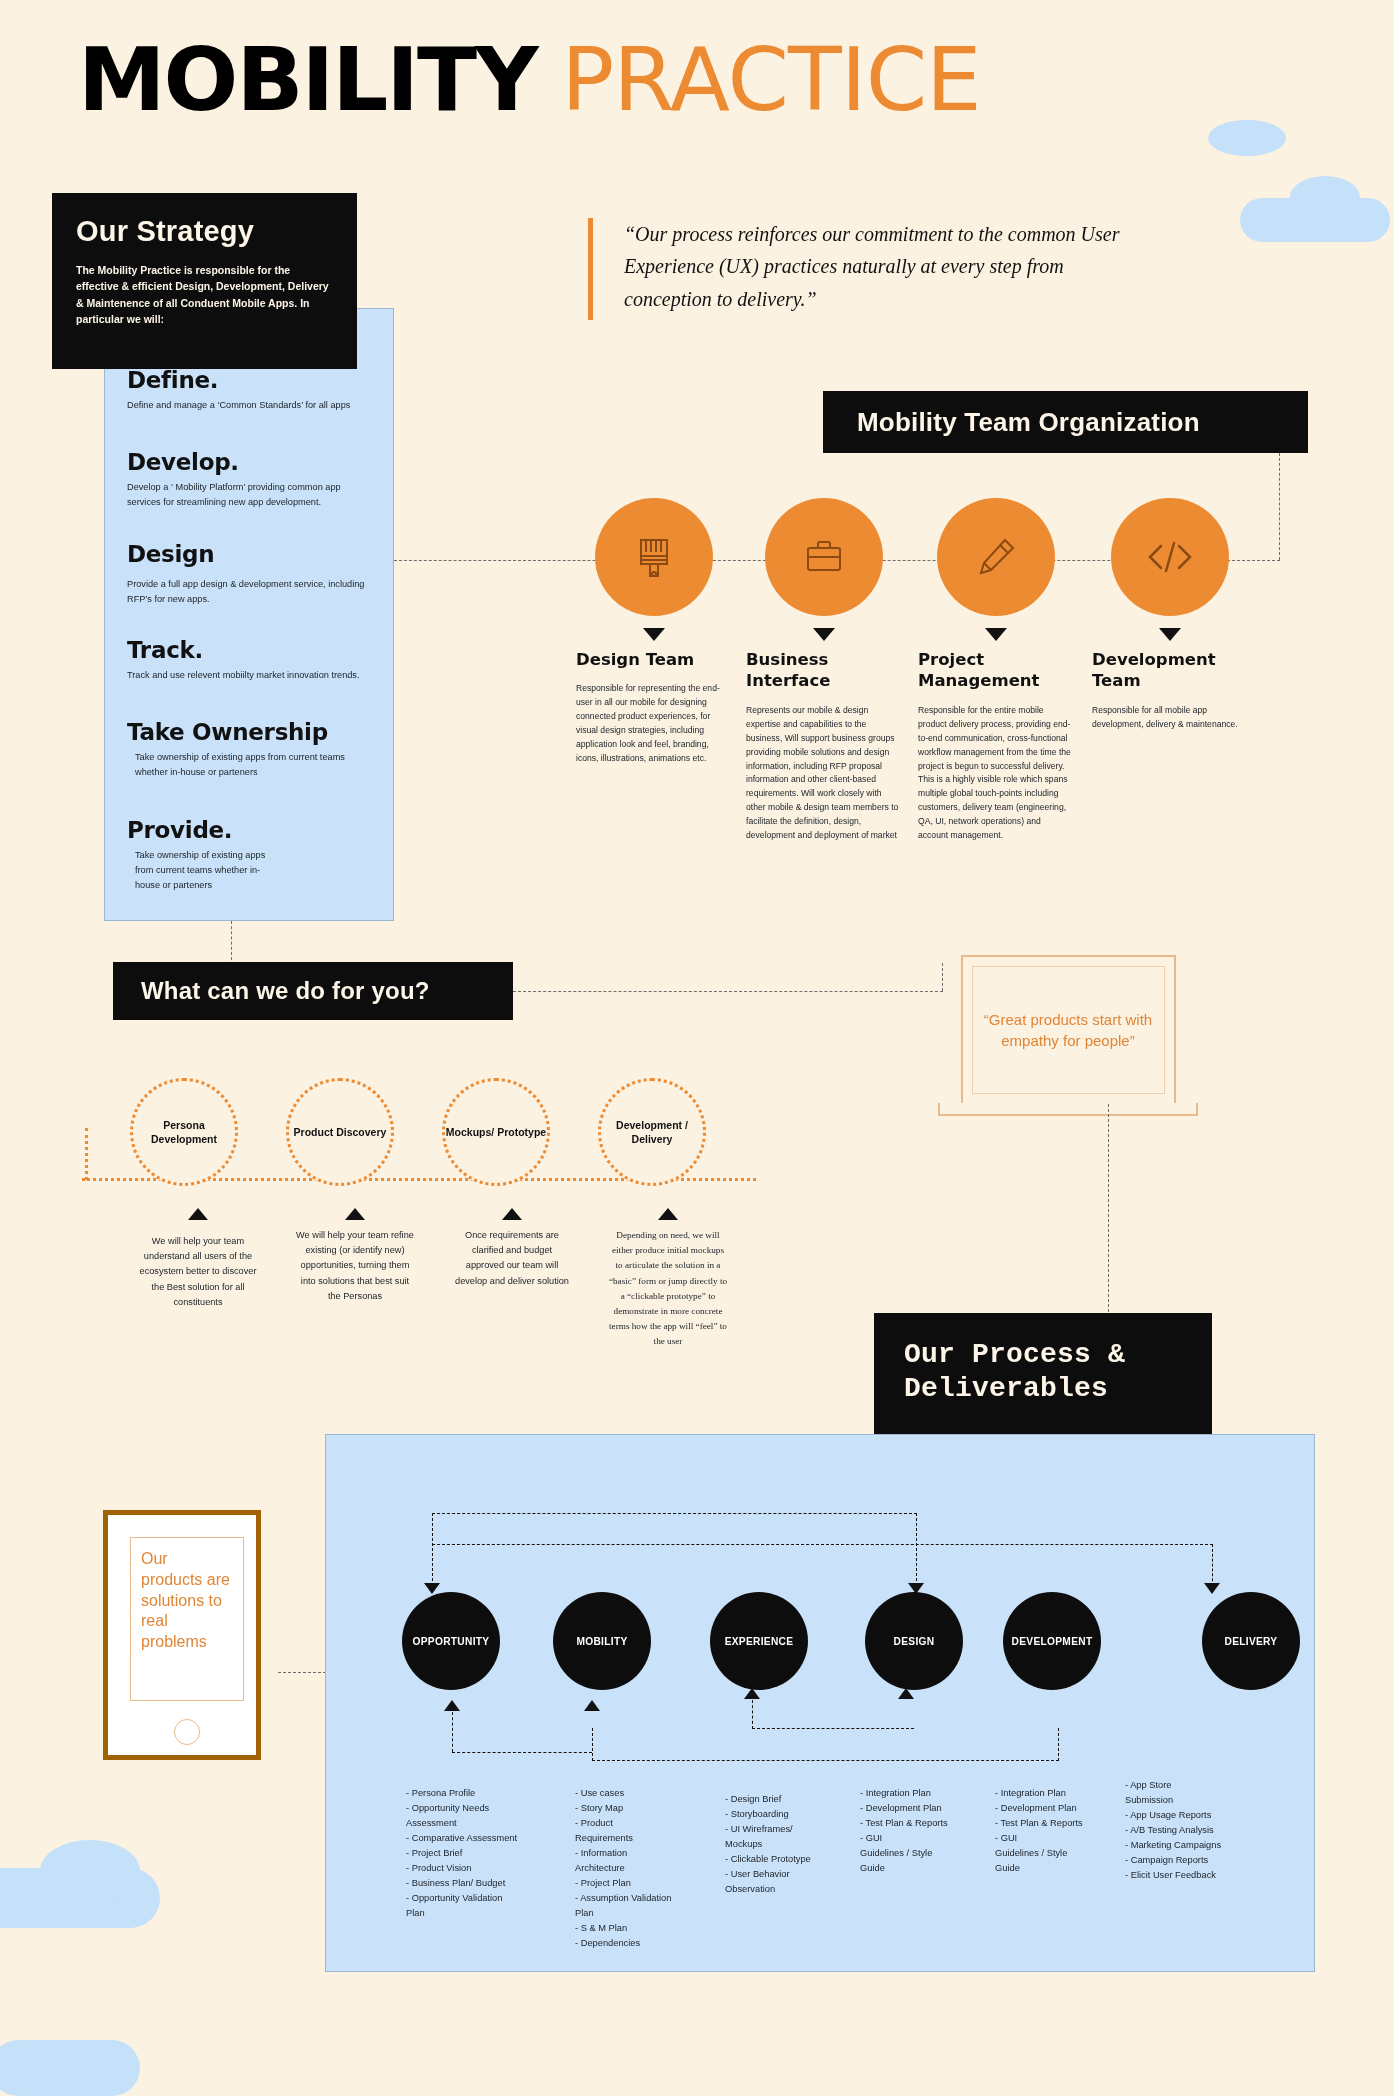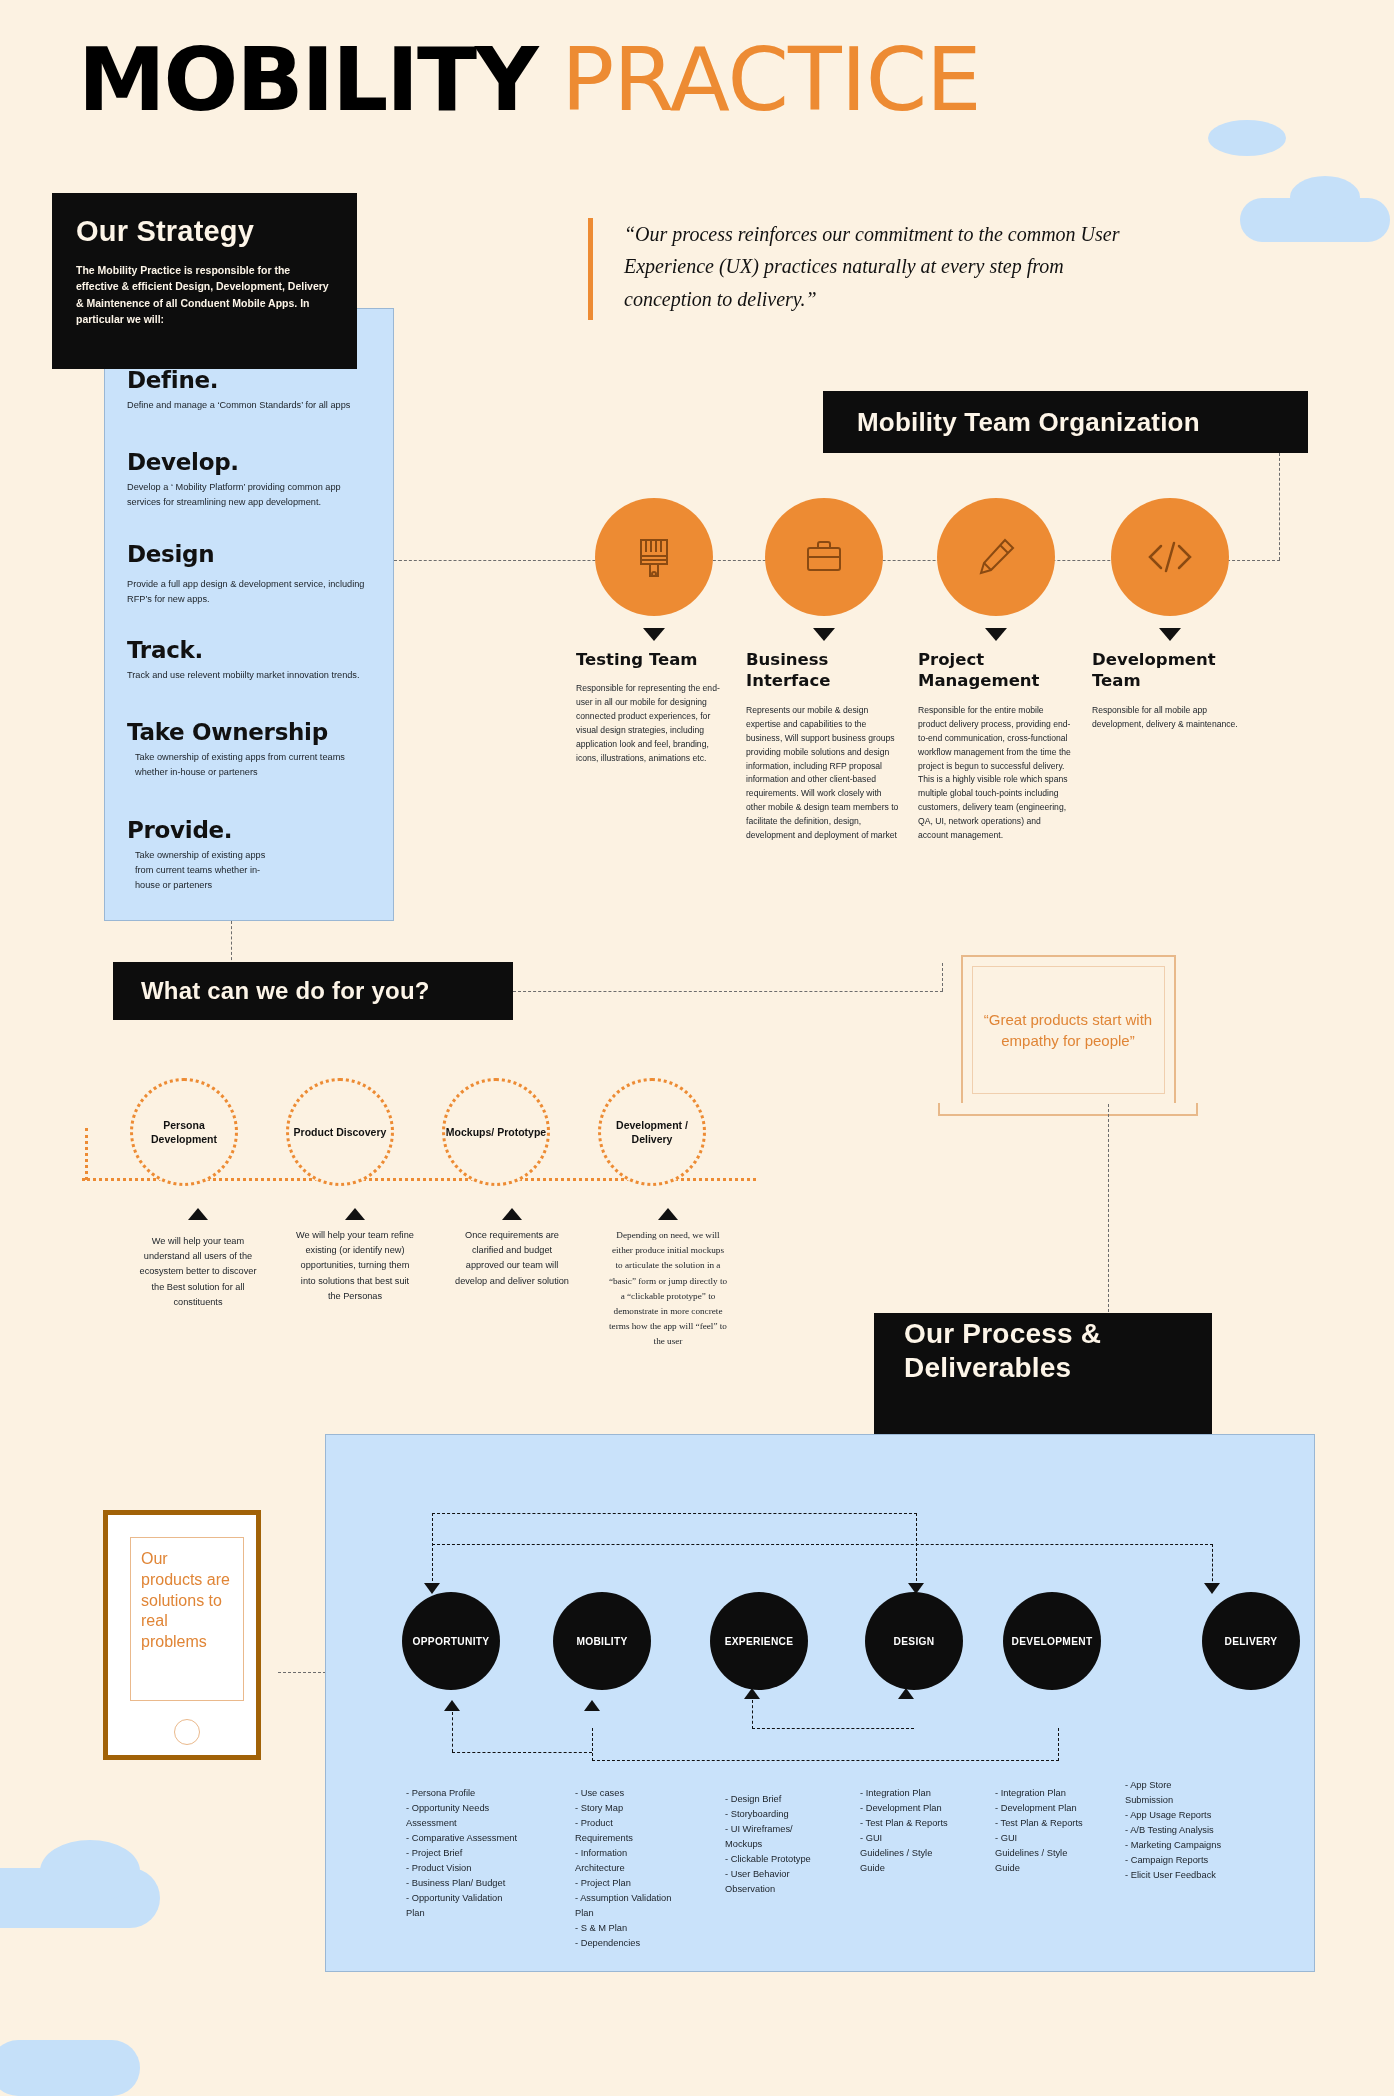--- a/index.html
+++ b/index.html
@@ -92,21 +92,21 @@
   .stage-desc { position: absolute; width: 120px; text-align: center; font-size: 9.2px; line-height: 1.65; color: #20262c; }
 
   
   #laptop { position: absolute; left: 938px; top: 955px; width: 260px; }
   #laptop .screen { width: 215px; height: 150px; margin: 0 auto; border: 2px solid #e8b98a; background: #fcf2e2; padding: 9px; }
   #laptop .inner { width: 100%; height: 100%; border: 1px solid #f0cfae; display:flex; align-items:center; justify-content:center; }
   #laptop .qtext { font-size: 15px; line-height: 1.42; text-align:center; color: #e08536; }
   #laptop .base { width: 260px; height: 13px; background: #fcf2e2; border: 2px solid #e8b98a; border-top: none; margin-top: -2px; }
 
   
-  #process-banner { left: 874px; top: 1313px; width: 338px; height: 142px; padding: 4px 0 0 30px; }
+  #process-banner { left: 874px; top: 1313px; width: 338px; height: 142px; padding: 25px 0 0 30px; font-family: Liberation Mono, monospace; }
   #process-banner .btitle { font-size: 28px; line-height: 1.2; }
 
   
   #phone { position: absolute; left: 103px; top: 1510px; width: 158px; height: 250px; background: #fff; border: 5px solid #a16207; }
   #phone .pscreen { position:absolute; left: 22px; top: 22px; width: 114px; height: 164px; border: 1px solid #eab98c; }
   #phone .ptext { padding: 11px 10px; font-size: 16px; line-height: 1.3; color: #e08536; }
   #phone .home { position: absolute; left: 66px; top: 204px; width: 26px; height: 26px; border: 1.5px solid #eab98c; border-radius: 50%; }
 
   
   #deliv-panel { position: absolute; left: 325px; top: 1434px; width: 990px; height: 538px; background: #c9e2fa; border: 1px solid #9ab7d4; }
@@ -204,21 +204,21 @@
           <line x1="16" y1="32" x2="42" y2="32"></line>
         <line x1="21" y1="12" x2="21" y2="24"></line>
           <line x1="26" y1="12" x2="26" y2="24"></line>
         <line x1="31" y1="12" x2="31" y2="24"></line>
           <line x1="36" y1="12" x2="36" y2="24"></line>
         <rect x="25" y="36" width="8" height="12"></rect>
         <circle cx="29" cy="46" r="2"></circle>
       </svg>
     </div>
     <div class="caret-down"></div>
-    <h4>Testing Team</h4>
+    <h4>Design Team</h4>
     <p>Responsible for representing the end-user in all our mobile for designing connected product experiences, for visual design strategies, including application look and feel, branding, icons, illustrations, animations etc.</p>
   </div>
 
   <div class="team-col" style="left:746px; top:498px;">
     <div class="circle">
       <svg width="58" height="58" viewBox="0 0 58 58" fill="none" stroke="#8a4a12" stroke-width="2">
         <rect x="13" y="20" width="32" height="22" rx="2"></rect>
         <path d="M23 20 v-4 a2 2 0 0 1 2-2 h8 a2 2 0 0 1 2 2 v4"></path>
         <line x1="13" y1="29" x2="45" y2="29"></line>
       </svg>

